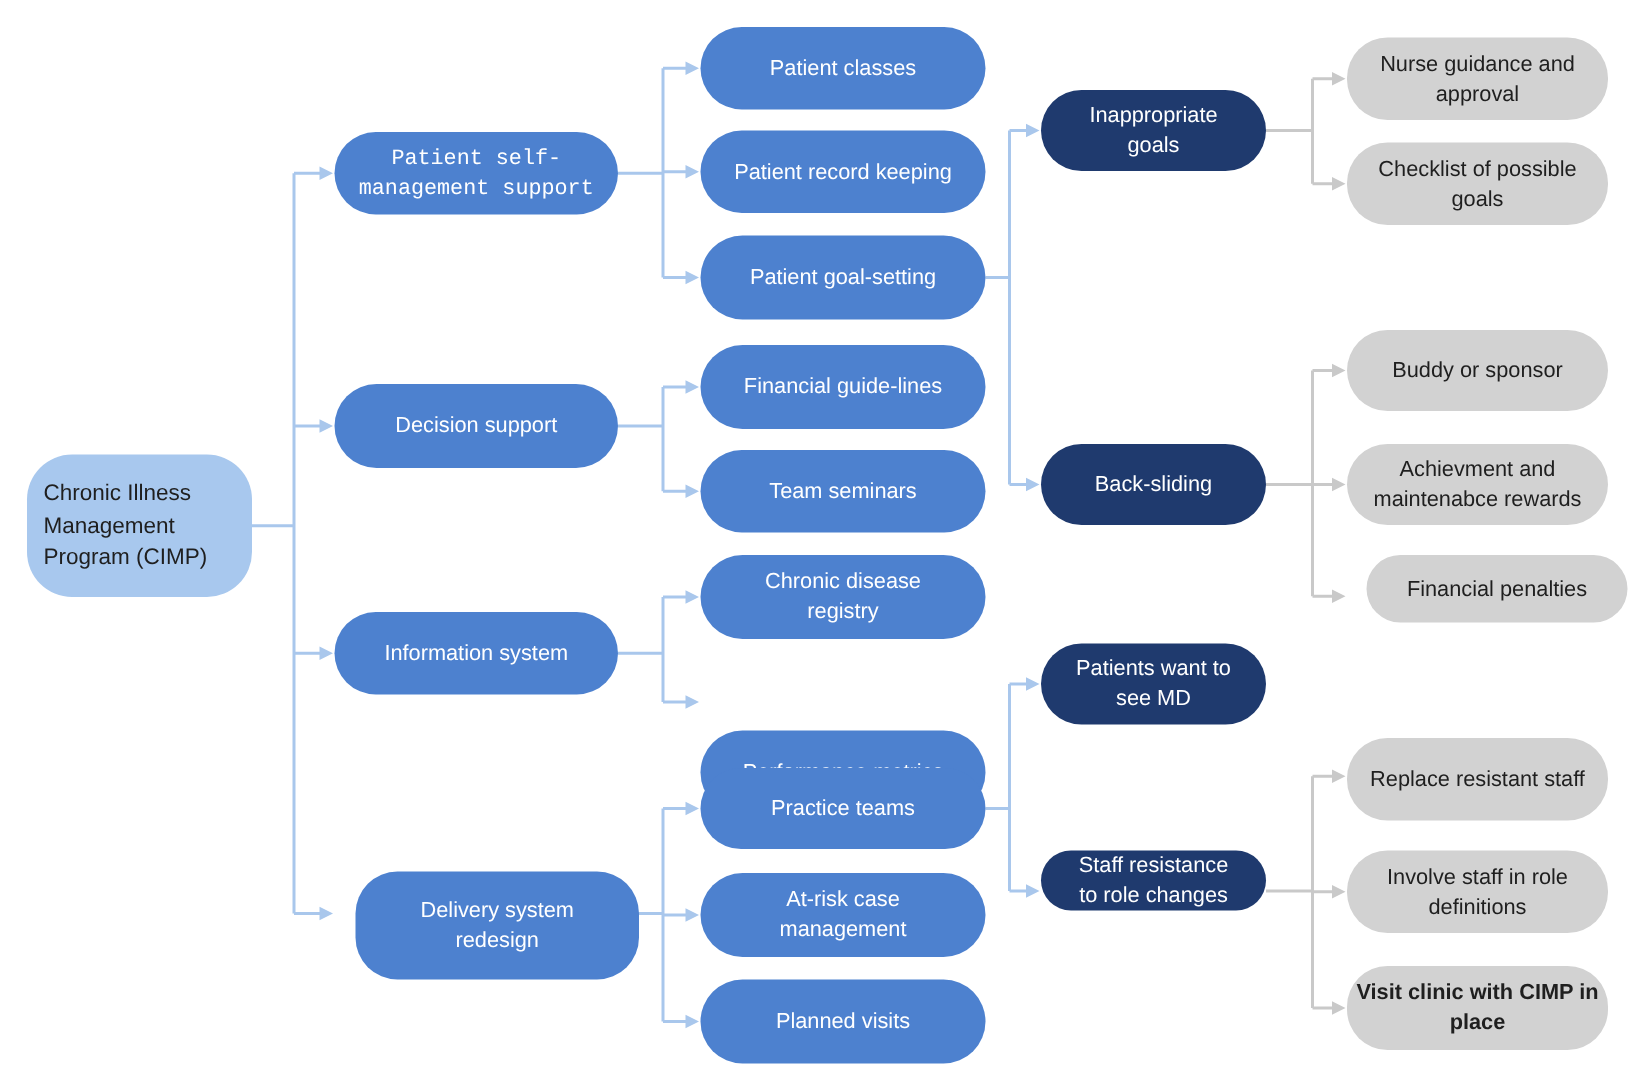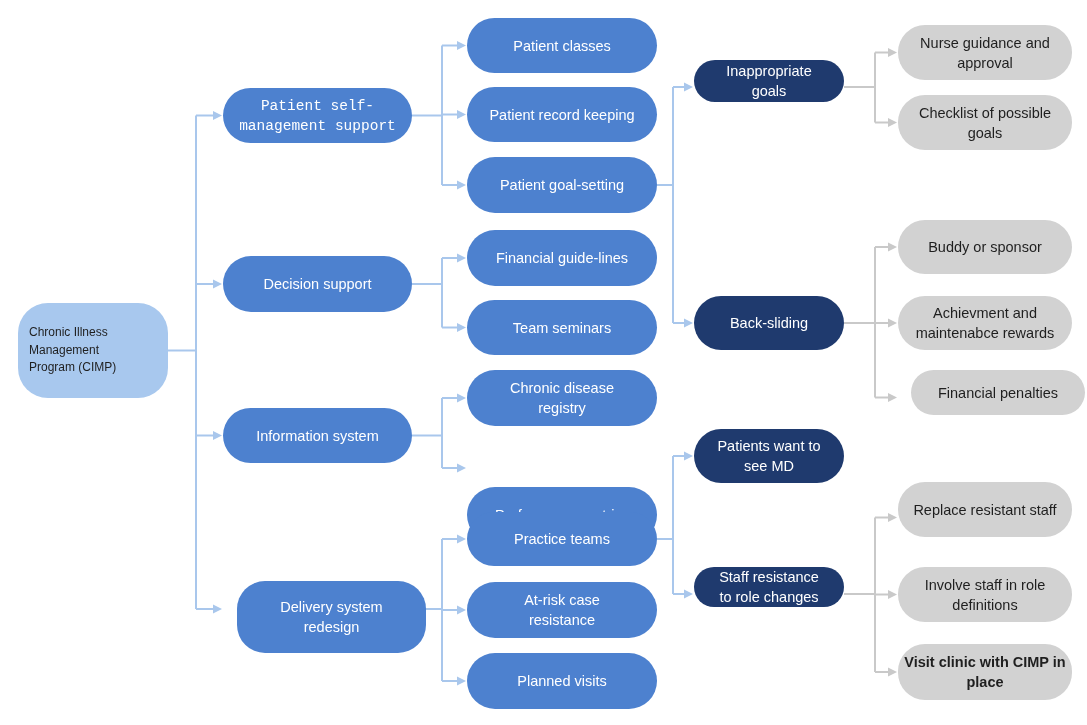--- a/index.html
+++ b/index.html
@@ -23,21 +23,21 @@
   .node{
     position:absolute;display:flex;align-items:center;justify-content:center;
     text-align:center;white-space:pre-line;
     font-size:14.5px;line-height:1.38;border-radius:28px;
     box-sizing:border-box;padding:20px 6px;
   }
   .node.root{
     background:var(--root-fill);color:var(--text-dark);
     justify-content:flex-start;text-align:left;
     padding:2px 8px 2px 11px;border-radius:30px;
-    font-size:12px;line-height:1.45;
+    font-size:15px;line-height:1.45;
   }
   .node.branch{background:var(--branch-fill);color:var(--text-light);}
   .node.issue{background:var(--issue-fill);color:var(--text-light);}
   .node.solution{background:var(--solution-fill);color:var(--text-dark);border-radius:27px;}
 </style>
 </head>
 <body>
 
 <div class="canvas">
   <svg id="connector-layer" width="1087" height="725" viewBox="0 0 1087 725">
@@ -127,36 +127,36 @@
       <div class="node branch" style="left: 467px; top: 18px; width: 190px; height: 55px;">Patient classes</div>
       <div class="node branch" style="left: 467px; top: 87px; width: 190px; height: 55px;">Patient record keeping</div>
       <div class="node branch" style="left: 467px; top: 157px; width: 190px; height: 56px;">Patient goal-setting</div>
       <div class="node branch" style="left: 467px; top: 230px; width: 190px; height: 56px;">Financial guide-lines</div>
       <div class="node branch" style="left: 467px; top: 300px; width: 190px; height: 55px;">Team seminars</div>
       <div class="node branch" style="left: 467px; top: 370px; width: 190px; height: 56px;">Chronic disease
 registry</div>
       <div class="node branch" style="left: 467px; top: 440px; width: 190px; height: 56px; margin-top: 47px;">Performance metrics</div>
       <div class="node branch" style="left: 467px; top: 512px; width: 190px; height: 54px;">Practice teams</div>
       <div class="node branch" style="left: 467px; top: 582px; width: 190px; height: 56px;">At-risk case
-resistance</div>
+management</div>
       <div class="node branch" style="left: 467px; top: 653px; width: 190px; height: 56px;">Planned visits</div>
-      <div class="node issue" style="left: 694px; top: 60px; width: 150px; height: 42px;">Inappropriate
+      <div class="node issue" style="left: 694px; top: 60px; width: 150px; height: 54px;">Inappropriate
 goals</div>
       <div class="node issue" style="left: 694px; top: 296px; width: 150px; height: 54px;">Back-sliding</div>
       <div class="node issue" style="left: 694px; top: 429px; width: 150px; height: 54px;">Patients want to
 see MD</div>
       <div class="node issue" style="left: 694px; top: 567px; width: 150px; height: 40px;">Staff resistance
 to role changes</div>
       <div class="node solution" style="left: 898px; top: 25px; width: 174px; height: 55px;">Nurse guidance and
 approval</div>
       <div class="node solution" style="left: 898px; top: 95px; width: 174px; height: 55px;">Checklist of possible
 goals</div>
       <div class="node solution" style="left: 898px; top: 220px; width: 174px; height: 54px;">Buddy or sponsor</div>
       <div class="node solution" style="left: 898px; top: 296px; width: 174px; height: 54px;">Achievment and
 maintenabce rewards</div>
       <div class="node solution" style="left: 911px; top: 370px; width: 174px; height: 45px;">Financial penalties</div>
-      <div class="node solution" style="left: 898px; top: 482px; width: 174px; height: 55px;">Replace resistant staff</div>
+      <div class="node solution" style="left: 898px; top: 492px; width: 174px; height: 55px;">Replace resistant staff</div>
       <div class="node solution" style="left: 898px; top: 567px; width: 174px; height: 55px;">Involve staff in role
 definitions</div>
       <div class="node solution" style="left: 898px; top: 644px; width: 174px; height: 56px; font-weight: bold;">Visit clinic with CIMP in
 place</div>
     </div>
 </div>
 
 </body></html>

